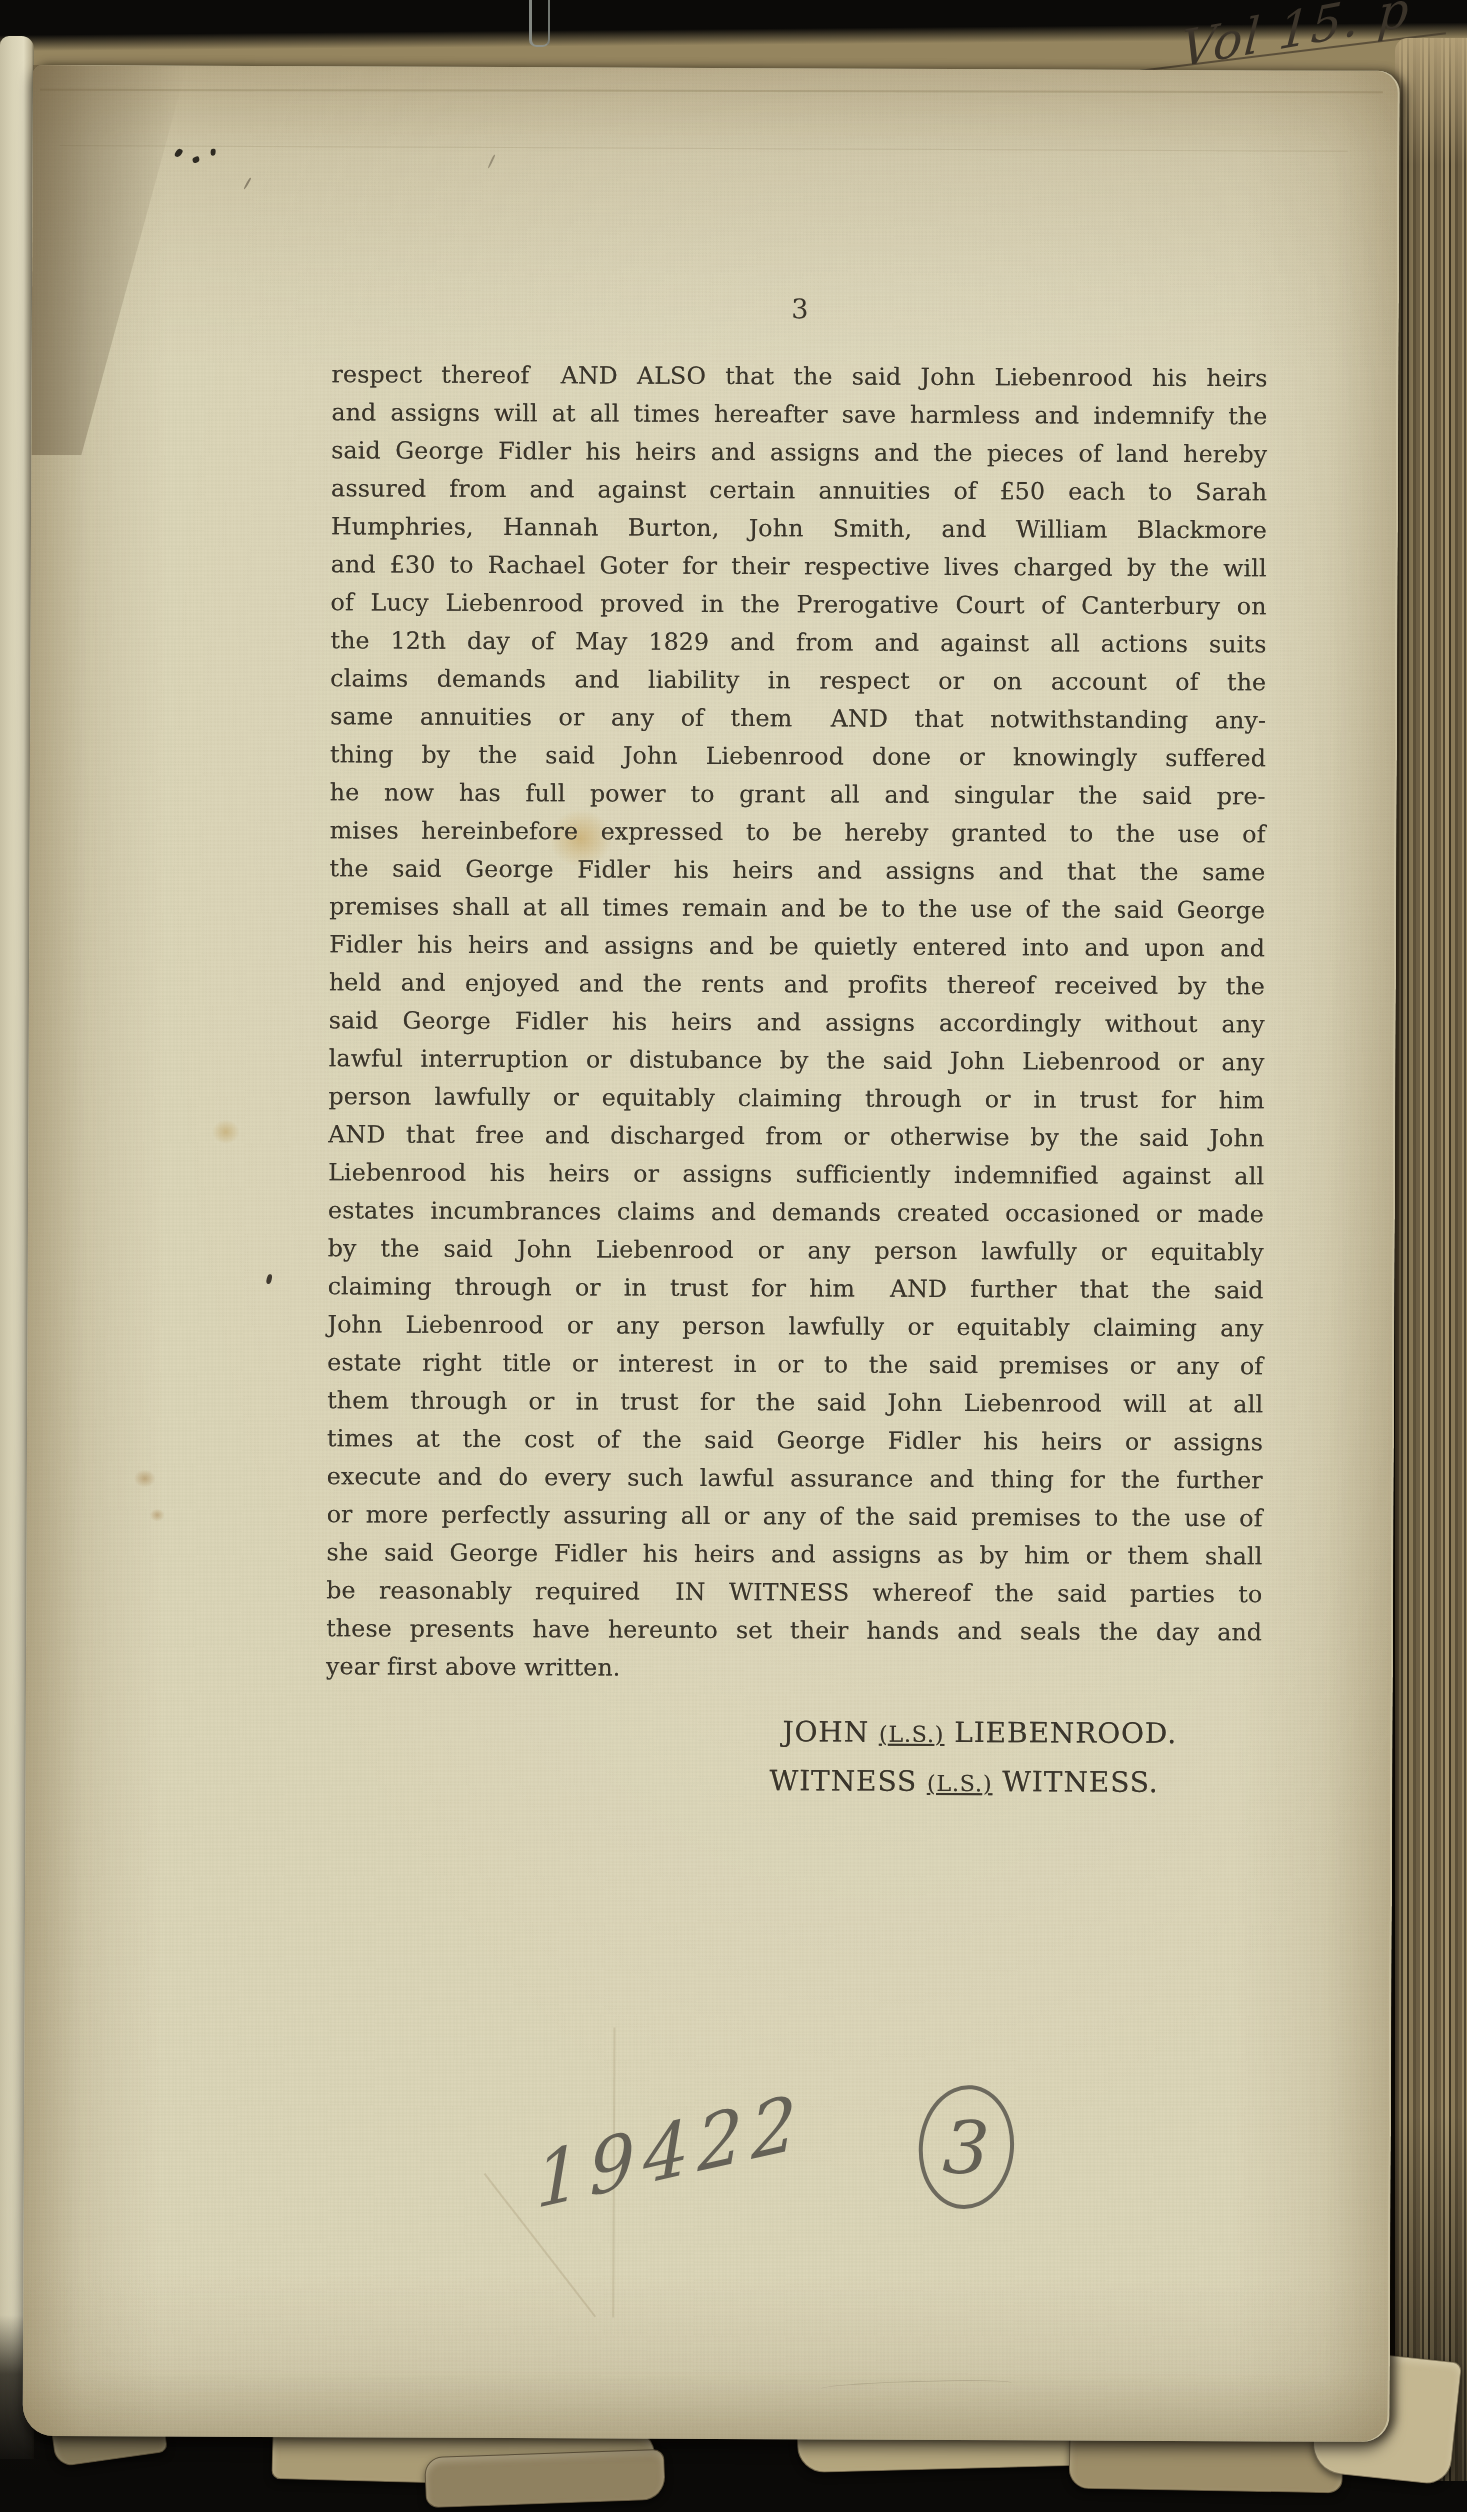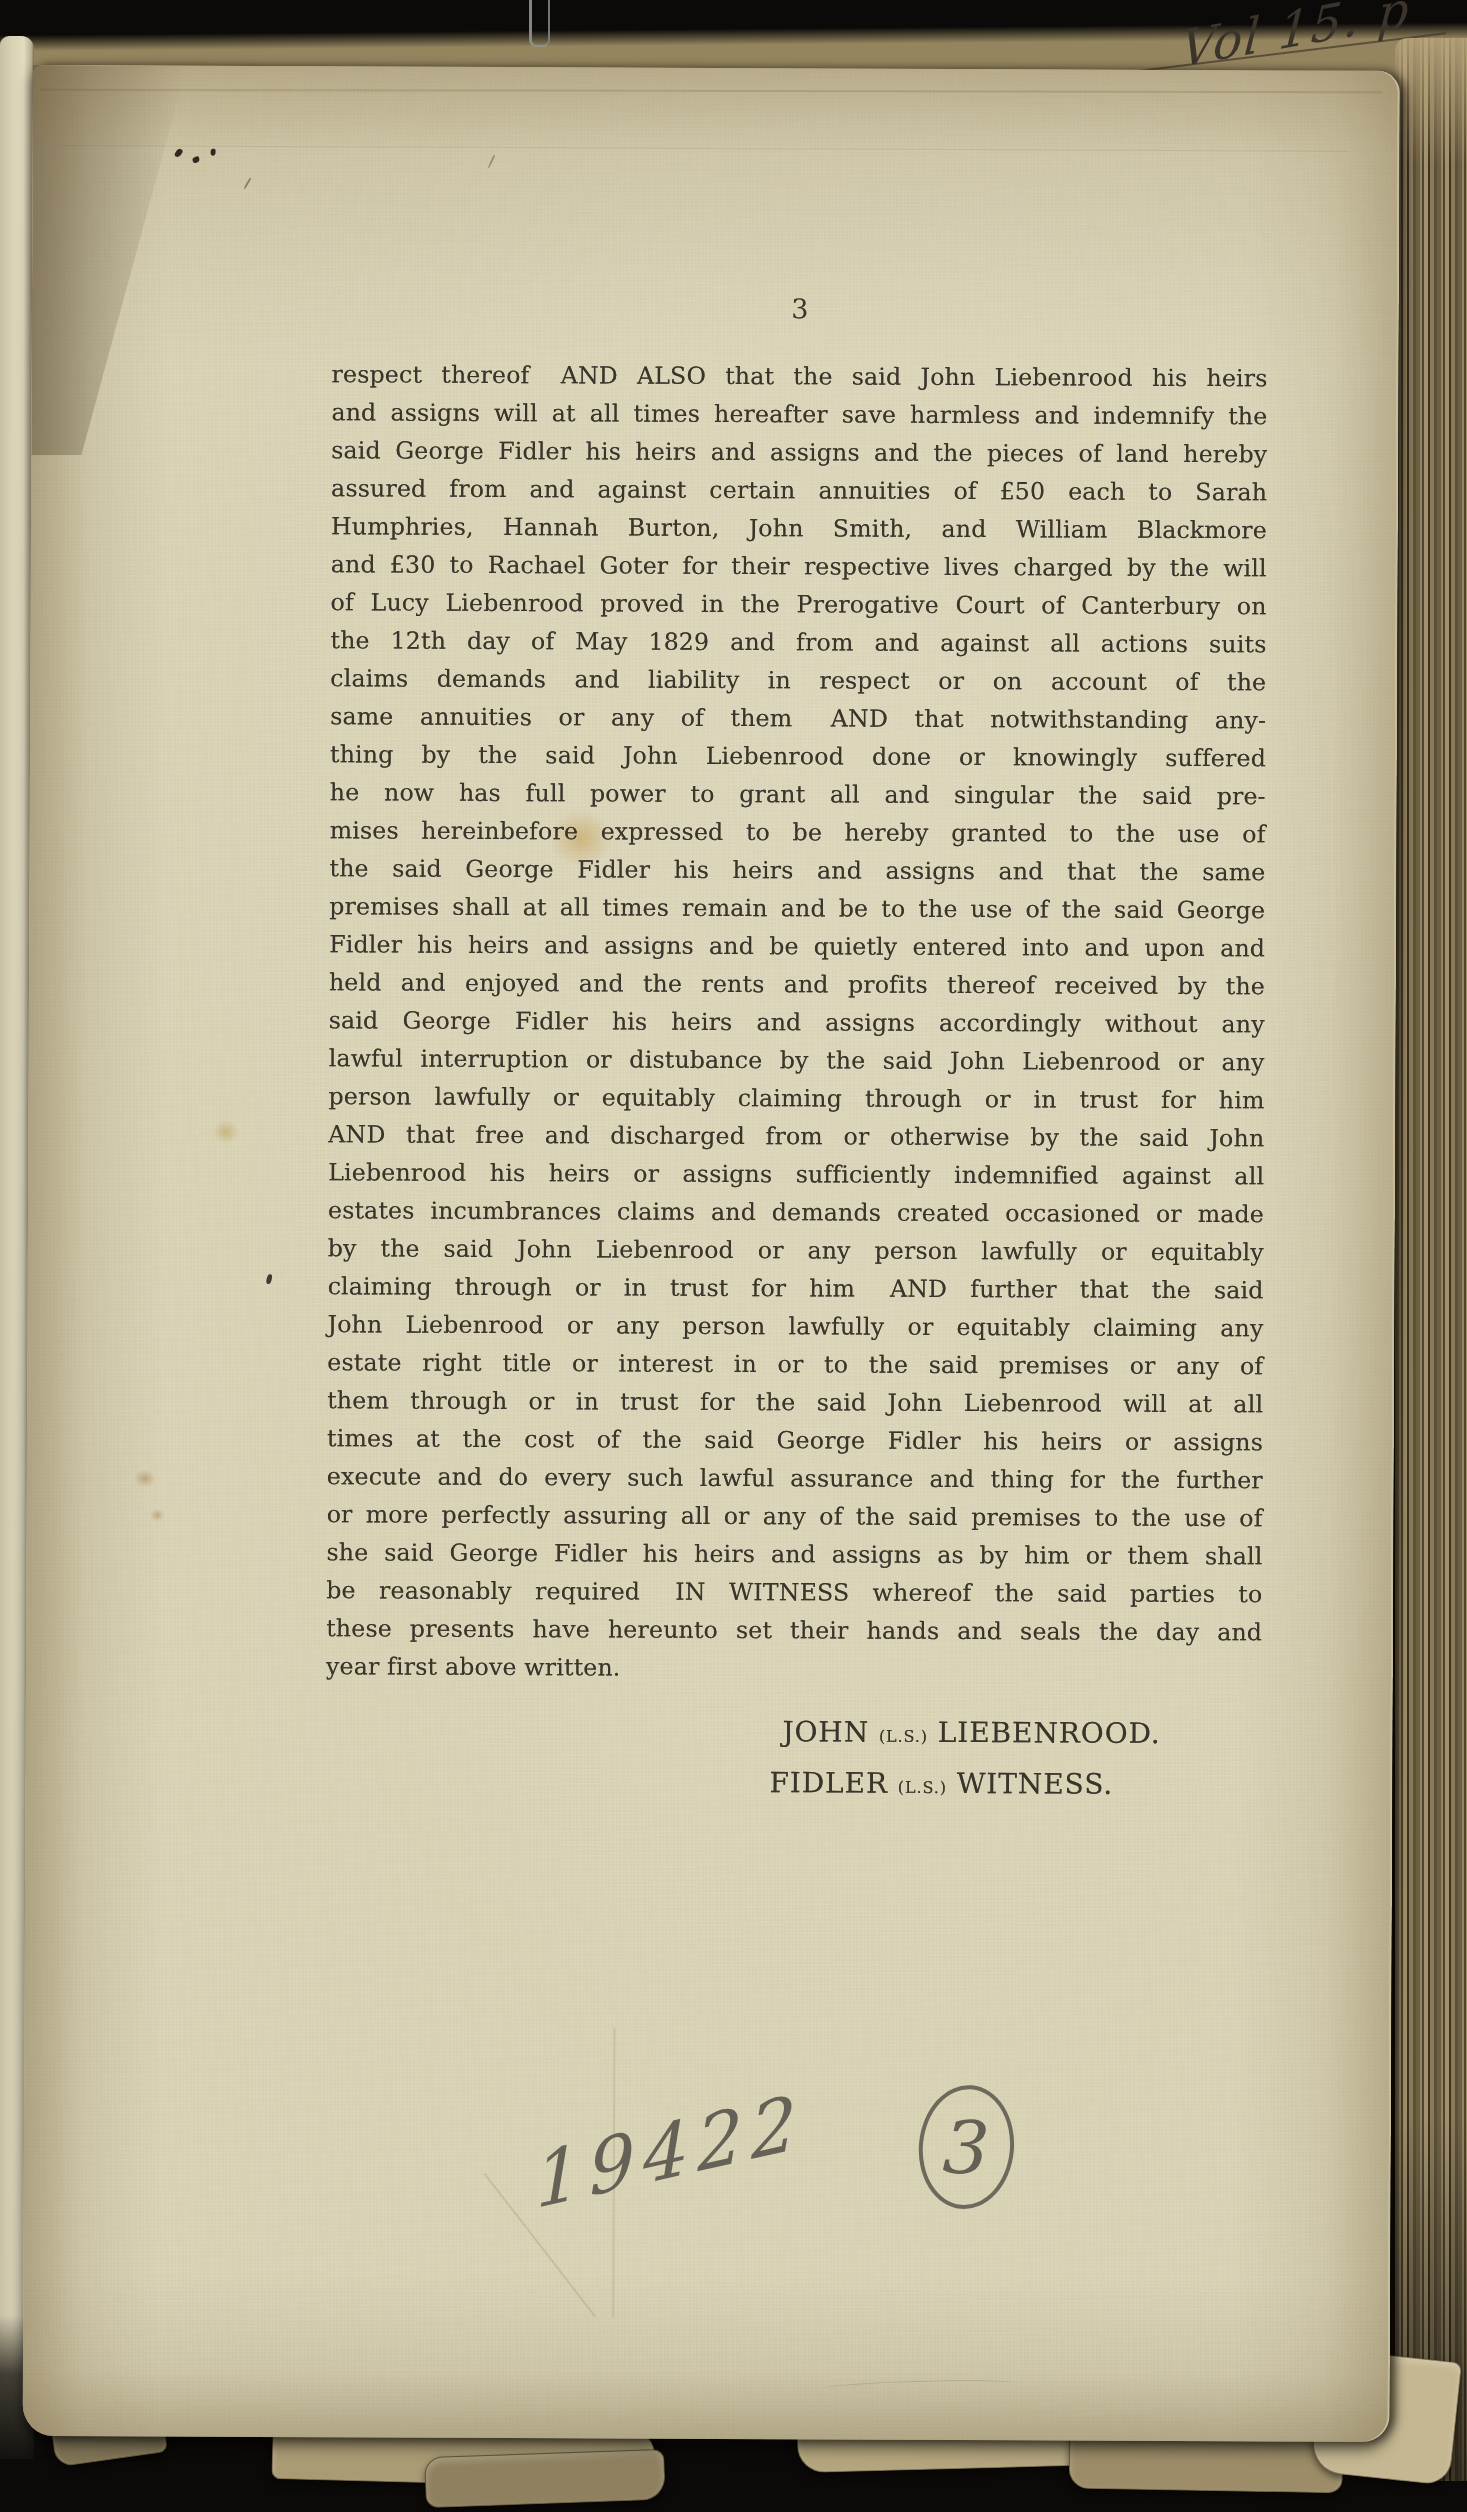--- a/index.html
+++ b/index.html
@@ -122,21 +122,21 @@
     letter-spacing:0.2px;
   }
   .body-text .text-line{ text-align:justify; text-align-last:justify; height:38px; }
   .body-text .text-line:last-child{ text-align-last:left; }
   .signatures{
     position:absolute; left:744px; top:1640px;
     font-size:28px; color:#3a352b; line-height:47px; letter-spacing:0.9px;
     text-shadow:0 0 0.5px rgba(58,53,43,.65); white-space:nowrap;
   }
   .sig-line.first{ margin-left:12.7px; }
-  .sig-seal{ font-size:16px; }
+  .sig-seal{ font-size:22px;text-decoration:underline; }
   
   .pencil-ref{
     position:absolute; left:508px; top:2040px;
     font-size:74px; font-style:italic; color:#55524a;
     transform:rotate(-13deg) skewX(-12deg); letter-spacing:8.2px; opacity:.88; white-space:nowrap;
   }
   .pencil-circle{
     position:absolute; left:895px; top:2016px; width:87px; height:116px;
     border:4.1px solid #5a574e; border-radius:50%;
     transform:rotate(5deg); display:flex; align-items:center; justify-content:center; opacity:.85;
@@ -225,21 +225,21 @@
         <div class="text-line">execute and do every such lawful assurance and thing for the further</div>
         <div class="text-line">or more perfectly assuring all or any of the said premises to the use of</div>
         <div class="text-line">she said George Fidler his heirs and assigns as by him or them shall</div>
         <div class="text-line">be reasonably required  IN WITNESS whereof the said parties to</div>
         <div class="text-line">these presents have hereunto set their hands and seals the day and</div>
         <div class="text-line">year first above written.</div>
       </div>
 
     <div class="signatures">
       <div class="sig-line first"><span>JOHN</span> <span class="sig-seal">(L.S.)</span> <span>LIEBENROOD.</span></div>
-      <div class="sig-line"><span>FIDLER</span> <span class="sig-seal">(L.S.)</span> <span>WITNESS.</span></div>
+      <div class="sig-line"><span>WITNESS</span> <span class="sig-seal">(L.S.)</span> <span>WITNESS.</span></div>
     </div>
 
     <div class="pencil-ref">19422</div>
     <div class="pencil-circle">
       <span>3</span>
     </div>
 
   </div>
 
 </div>

